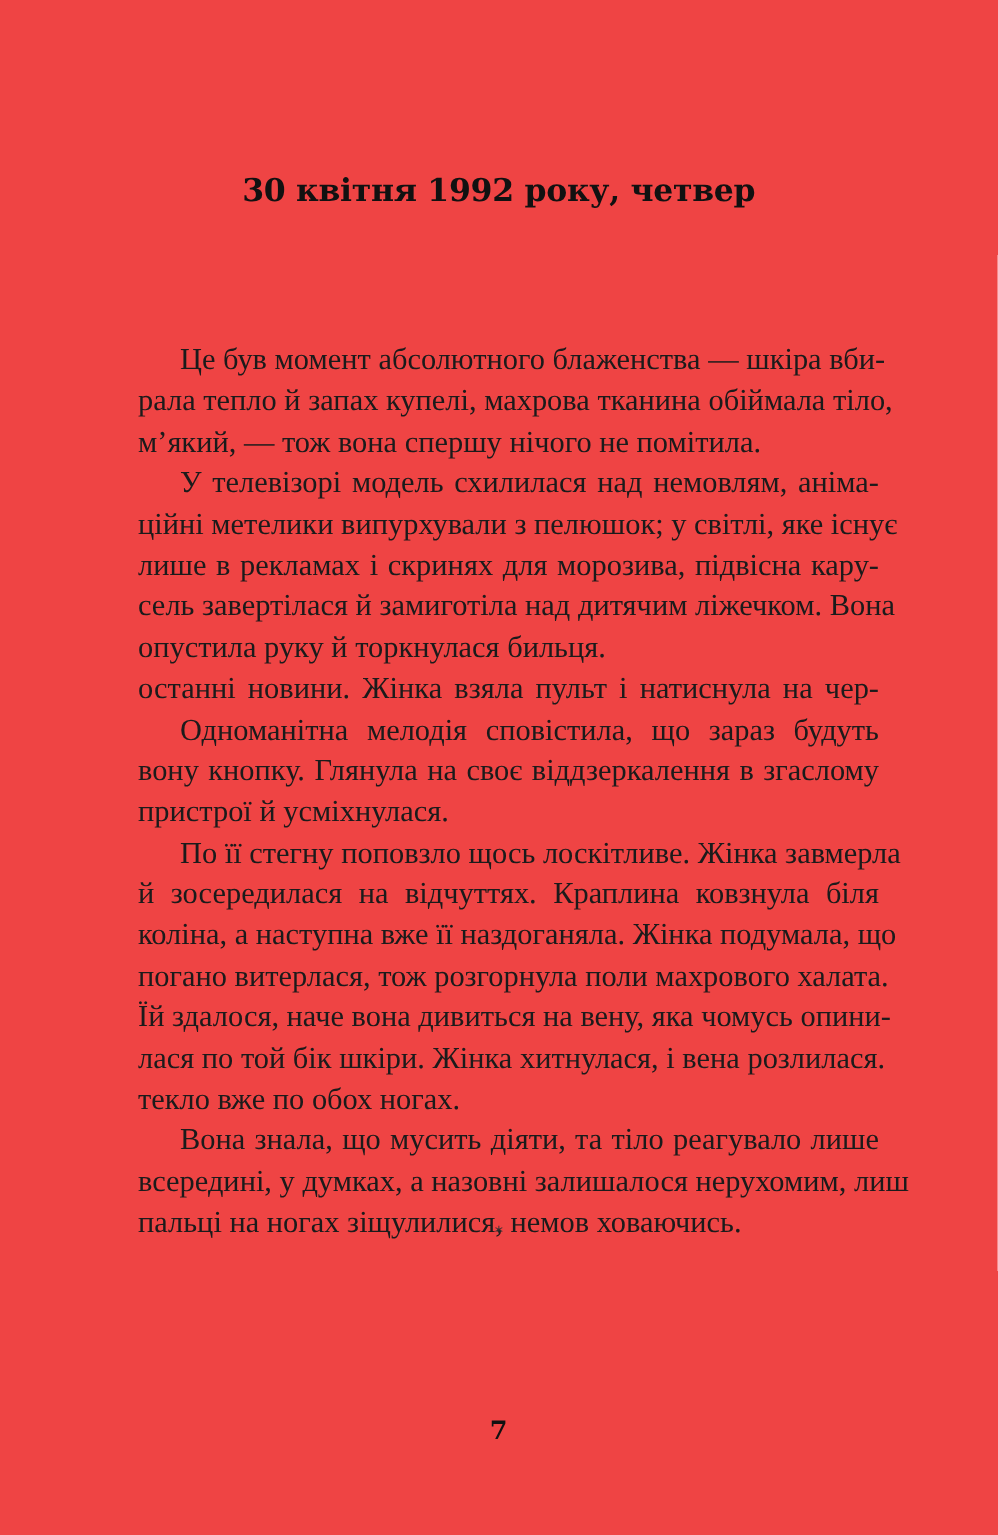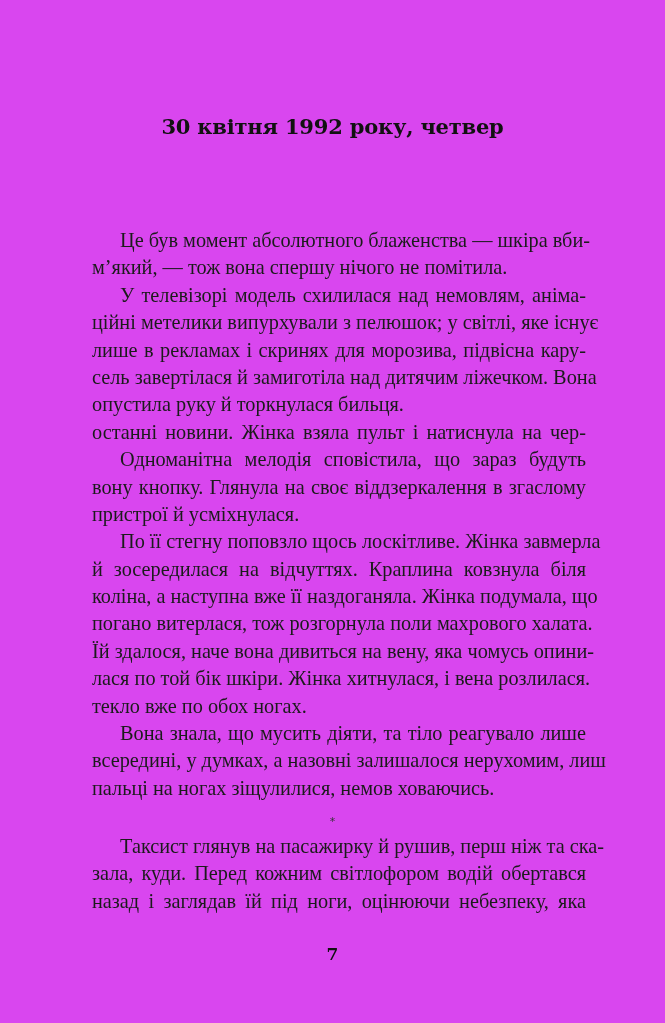--- a/index.html
+++ b/index.html
@@ -12,21 +12,21 @@
       height: 1023px;
       position: relative;
       overflow: hidden;
       font-family: "DejaVu Serif", "Liberation Serif", serif;
       color: #1a1a1a;
     }
     .page {
       position: absolute;
       left: 0; top: 0;
       width: 665px; height: 1023px;
-      background: #d946ef;
+      background: #ef4444;
     }
     .chapter-title {
       position: absolute;
       left: 0;
       width: 665px;
       top: 114px;
       text-align: center;
       font-family: "DejaVu Serif", "Liberation Serif", serif;
       font-weight: bold;
       font-size: 21px;
@@ -83,20 +83,21 @@
 </head>
 <body>
 
 <div class="page">
 
   <div class="chapter-title">30 квітня 1992 року, четвер</div>
 
   <div class="text-block block-1">
     <div>
       <span class="line indent">Це був момент абсолютного блаженства — шкіра вби-</span>
+      <span class="line">рала тепло й запах купелі, махрова тканина обіймала тіло,</span>
       <span class="line last">м’який, — тож вона спершу нічого не помітила.</span>
     </div>
     <div>
       <span class="line indent">У телевізорі модель схилилася над немовлям, аніма-</span>
       <span class="line">ційні метелики випурхували з пелюшок; у світлі, яке існує</span>
       <span class="line">лише в рекламах і скринях для морозива, підвісна кару-</span>
       <span class="line">сель завертілася й замиготіла над дитячим ліжечком. Вона</span>
       <span class="line last">опустила руку й торкнулася бильця.</span>
     </div>
     <div>
@@ -116,23 +117,16 @@
     </div>
     <div>
       <span class="line indent">Вона знала, що мусить діяти, та тіло реагувало лише</span>
       <span class="line">всередині, у думках, а назовні залишалося нерухомим, лиш</span>
       <span class="line last">пальці на ногах зіщулилися, немов ховаючись.</span>
     </div>
   </div>
 
   <div class="separator">*</div>
 
-  <div class="text-block block-2">
-    <div>
-      <span class="line indent">Таксист глянув на пасажирку й рушив, перш ніж та ска-</span>
-      <span class="line">зала, куди. Перед кожним світлофором водій обертався</span>
-      <span class="line">назад і заглядав їй під ноги, оцінюючи небезпеку, яка</span>
-    </div>
-  </div>
 
   <div class="page-number">7</div>
 
 </div>
 
 </body></html>

